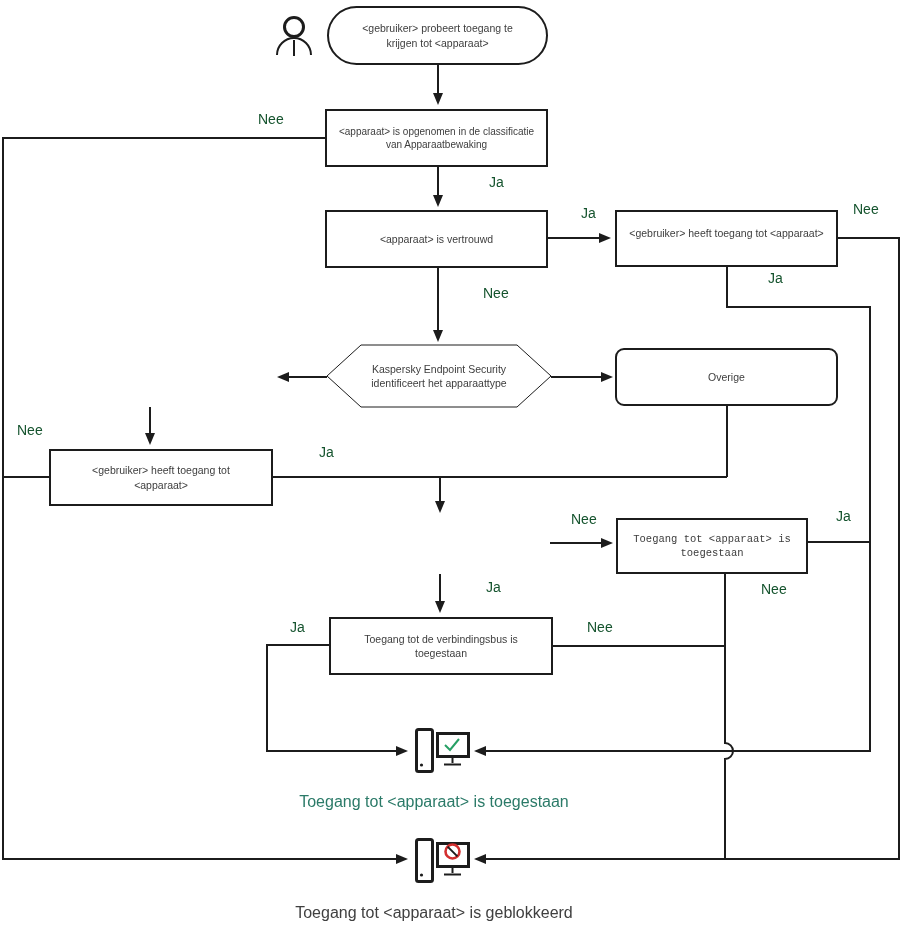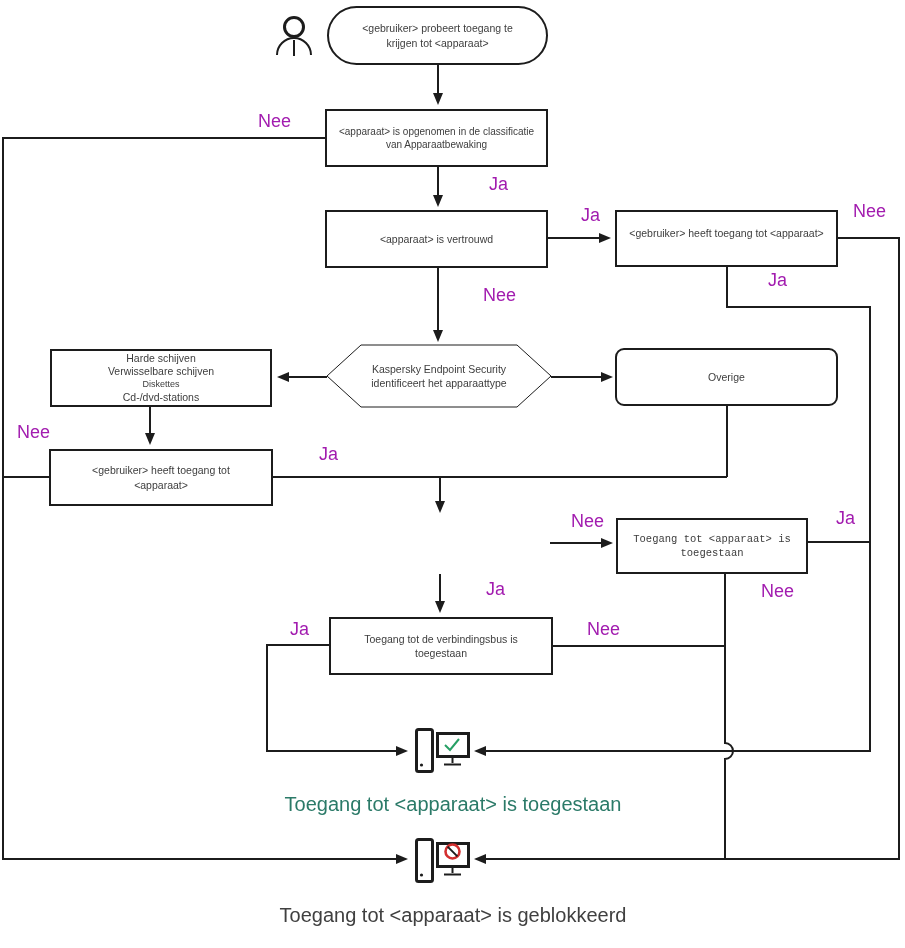--- a/index.html
+++ b/index.html
@@ -12,24 +12,24 @@
     position:absolute;box-sizing:border-box;border:2px solid #1c1c1c;background:#ffffff;
     display:flex;flex-direction:column;align-items:center;justify-content:center;
     text-align:center;font-size:10.5px;line-height:1.35;color:#3d3d3d;padding:2px 4px;
   }
   .node span{display:block;}
   .stadium{border-radius:30px;padding:2px 14px;}
   .noborder{border:none;background:transparent;}
   .small-line{font-size:9px;}
   .tight{line-height:1.3;}
   .edge-label{
-    position:absolute;font-size:18px;color:#a21caf;background:#fff;padding:0 2px;line-height:1;text-align:center;
+    position:absolute;font-size:14px;color:#14532d;background:#fff;padding:0 2px;line-height:1;text-align:center;
   }
   .outcome{
-    position:absolute;left:193px;width:520px;text-align:center;font-size:20px;line-height:1.2;
+    position:absolute;left:174px;width:520px;text-align:center;font-size:16px;line-height:1.2;
   }
   line,path,polyline{stroke:#1c1c1c;stroke-width:2;fill:none;}
   polygon.ah{fill:#1c1c1c;stroke:none;}
   .shape{fill:#ffffff;stroke:#1c1c1c;}
 </style>
 </head>
 <body>
 
 <div id="canvas">
 
@@ -156,26 +156,20 @@
 
   <div class="node" style="left:615px;top:210px;width:223px;height:57px;justify-content:flex-start;padding-top:14px;">
     <span>&lt;gebruiker&gt; heeft toegang tot &lt;apparaat&gt;</span>
   </div>
 
   <div class="node noborder tight" style="left:340px;top:360px;width:198px;height:34px;">
     <span>Kaspersky Endpoint Security</span>
     <span>identificeert het apparaattype</span>
   </div>
 
-  <div class="node tight" style="left:50px;top:349px;width:222px;height:58px;">
-    <span>Harde schijven</span>
-    <span>Verwisselbare schijven</span>
-    <span class="small-line">Diskettes</span>
-    <span>Cd-/dvd-stations</span>
-  </div>
 
   <div class="node" style="left:615px;top:348px;width:223px;height:58px;border-radius:9px;">
     <span>Overige</span>
   </div>
 
   <div class="node" style="left:49px;top:449px;width:224px;height:57px;">
     <span>&lt;gebruiker&gt; heeft toegang tot</span>
     <span>&lt;apparaat&gt;</span>
   </div>
 

